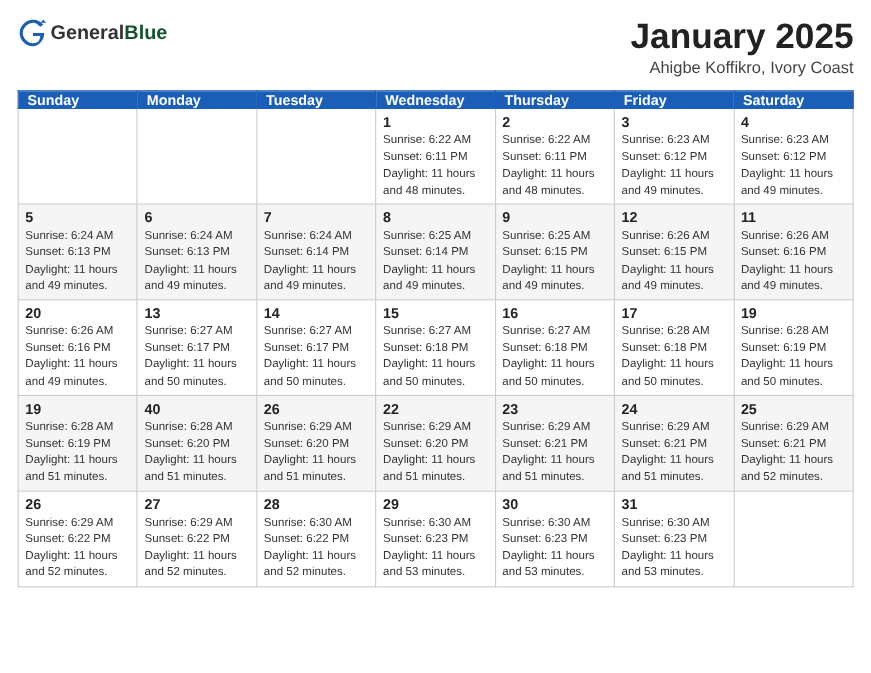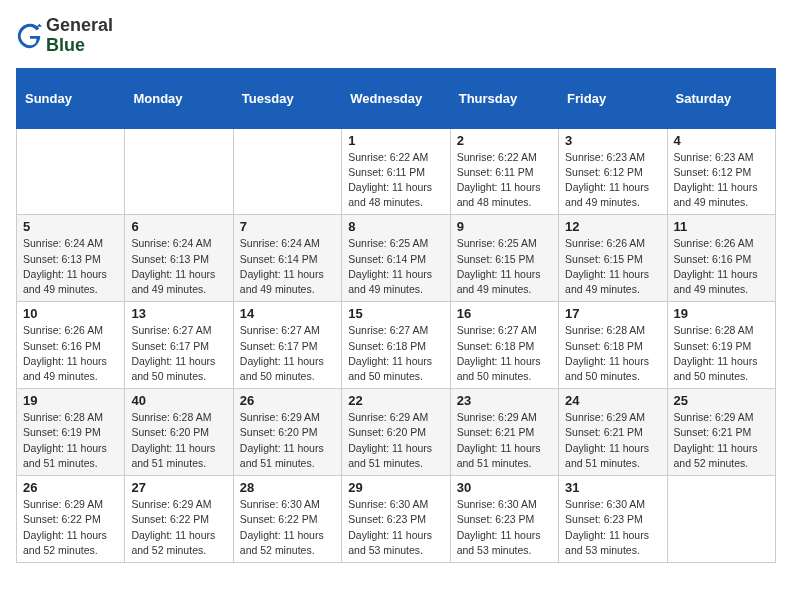--- a/index.html
+++ b/index.html
@@ -15,21 +15,21 @@
       align-items: flex-start;
       justify-content: space-between;
       margin-bottom: 12px;
     }
     .logo {
       display: flex;
       align-items: center;
     }
     .logo-text {
       display: flex;
-      flex-direction: column;
+      flex-direction: row;
       line-height: 1.1;
     }
     .logo-general {
       font-size: 18px;
       font-weight: bold;
       color: #333;
     }
     .logo-blue {
       font-size: 18px;
       font-weight: bold;
@@ -56,21 +56,21 @@
     }
     .calendar-table {
       width: 100%;
       border-collapse: collapse;
       font-size: 11px;
     }
     .calendar-table th {
       background: #1a5eb8;
       color: #fff;
       text-align: left;
-      padding: 22px 8px;
+      padding: 0 8px;
       font-size: 13px;
       font-weight: bold;
       border: 1px solid #1a5eb8;
     }
     .calendar-table td {
       border: 1px solid #ccc;
       vertical-align: top;
       padding: 4px 6px;
       width: calc(100%/7);
       min-height: 70px;
@@ -102,20 +102,24 @@
   <div class="logo">
     <svg class="logo-icon" viewBox="0 0 30 30" xmlns="http://www.w3.org/2000/svg">
       <path d="M15 5 C10 5, 5 10, 5 15 C5 20, 10 25, 15 25 C20 25, 22 22, 22 18 L15 18 L15 15 L26 15 C26 21, 21 28, 15 28 C8 28, 2 22, 2 15 C2 8, 8 2, 15 2 C19 2, 23 4, 25 7 L22 9 C20 7, 18 5, 15 5 Z" fill="#1a5eb8"></path>
       <path d="M22 5 L28 5 L25 2 Z" fill="#1a5eb8"></path>
     </svg>
     <div class="logo-text">
       <span class="logo-general">General</span>
       <span class="logo-blue">Blue</span>
     </div>
   </div>
+  <div class="title-section">
+    <div class="month-title">January 2025</div>
+    <div class="location">Ahigbe Koffikro, Ivory Coast</div>
+  </div>
 </div>
 
 <table class="calendar-table">
   <thead>
     <tr>
     <th>Sunday</th>
         <th>Monday</th>
         <th>Tuesday</th>
         <th>Wednesday</th>
         <th>Thursday</th>
@@ -203,21 +207,21 @@
         <td>
           <span class="day-number">11</span>
           <div class="day-info" style="white-space: pre-line;">Sunrise: 6:26 AM
 Sunset: 6:16 PM
 Daylight: 11 hours
 and 49 minutes.</div>
         </td>
       </tr>
       <tr>
         <td>
-          <span class="day-number">10</span>
+          <span class="day-number">20</span>
           <div class="day-info" style="white-space: pre-line;">Sunrise: 6:26 AM
 Sunset: 6:16 PM
 Daylight: 11 hours
 and 49 minutes.</div>
         </td>
         <td>
           <span class="day-number">13</span>
           <div class="day-info" style="white-space: pre-line;">Sunrise: 6:27 AM
 Sunset: 6:17 PM
 Daylight: 11 hours

